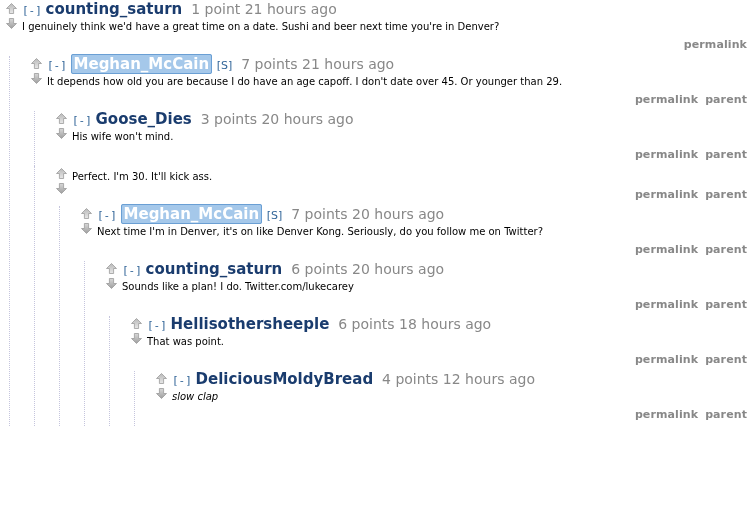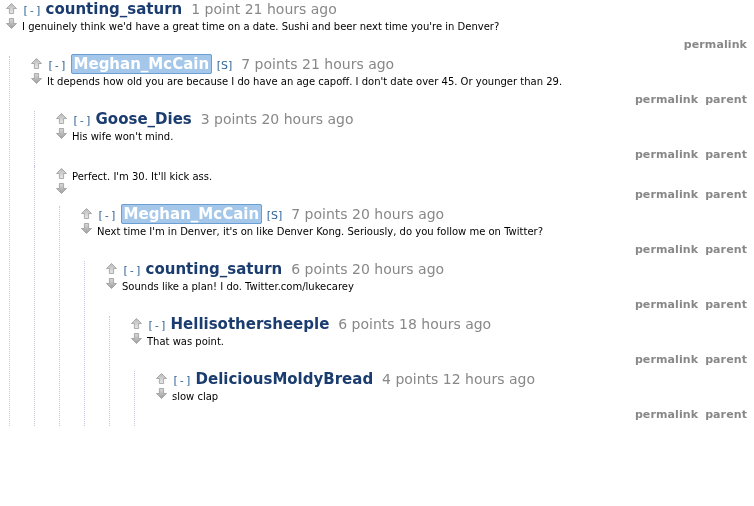--- a/index.html
+++ b/index.html
@@ -111,21 +111,21 @@
   }
 
   
   .usertext {
     font-size: 10px;
     line-height: 17px;
     color: #000000;
     padding-top: 1px;
     white-space: nowrap;
   }
-  .usertext.italic { }
+  .usertext.italic { font-style: italic; }
 
   
   .flat-list {
     padding: 2px 0 3px 4px;
     line-height: 14px;
     height: 16px;
     text-align: right;
   }
   .flat-list a {
     color: #888888;

